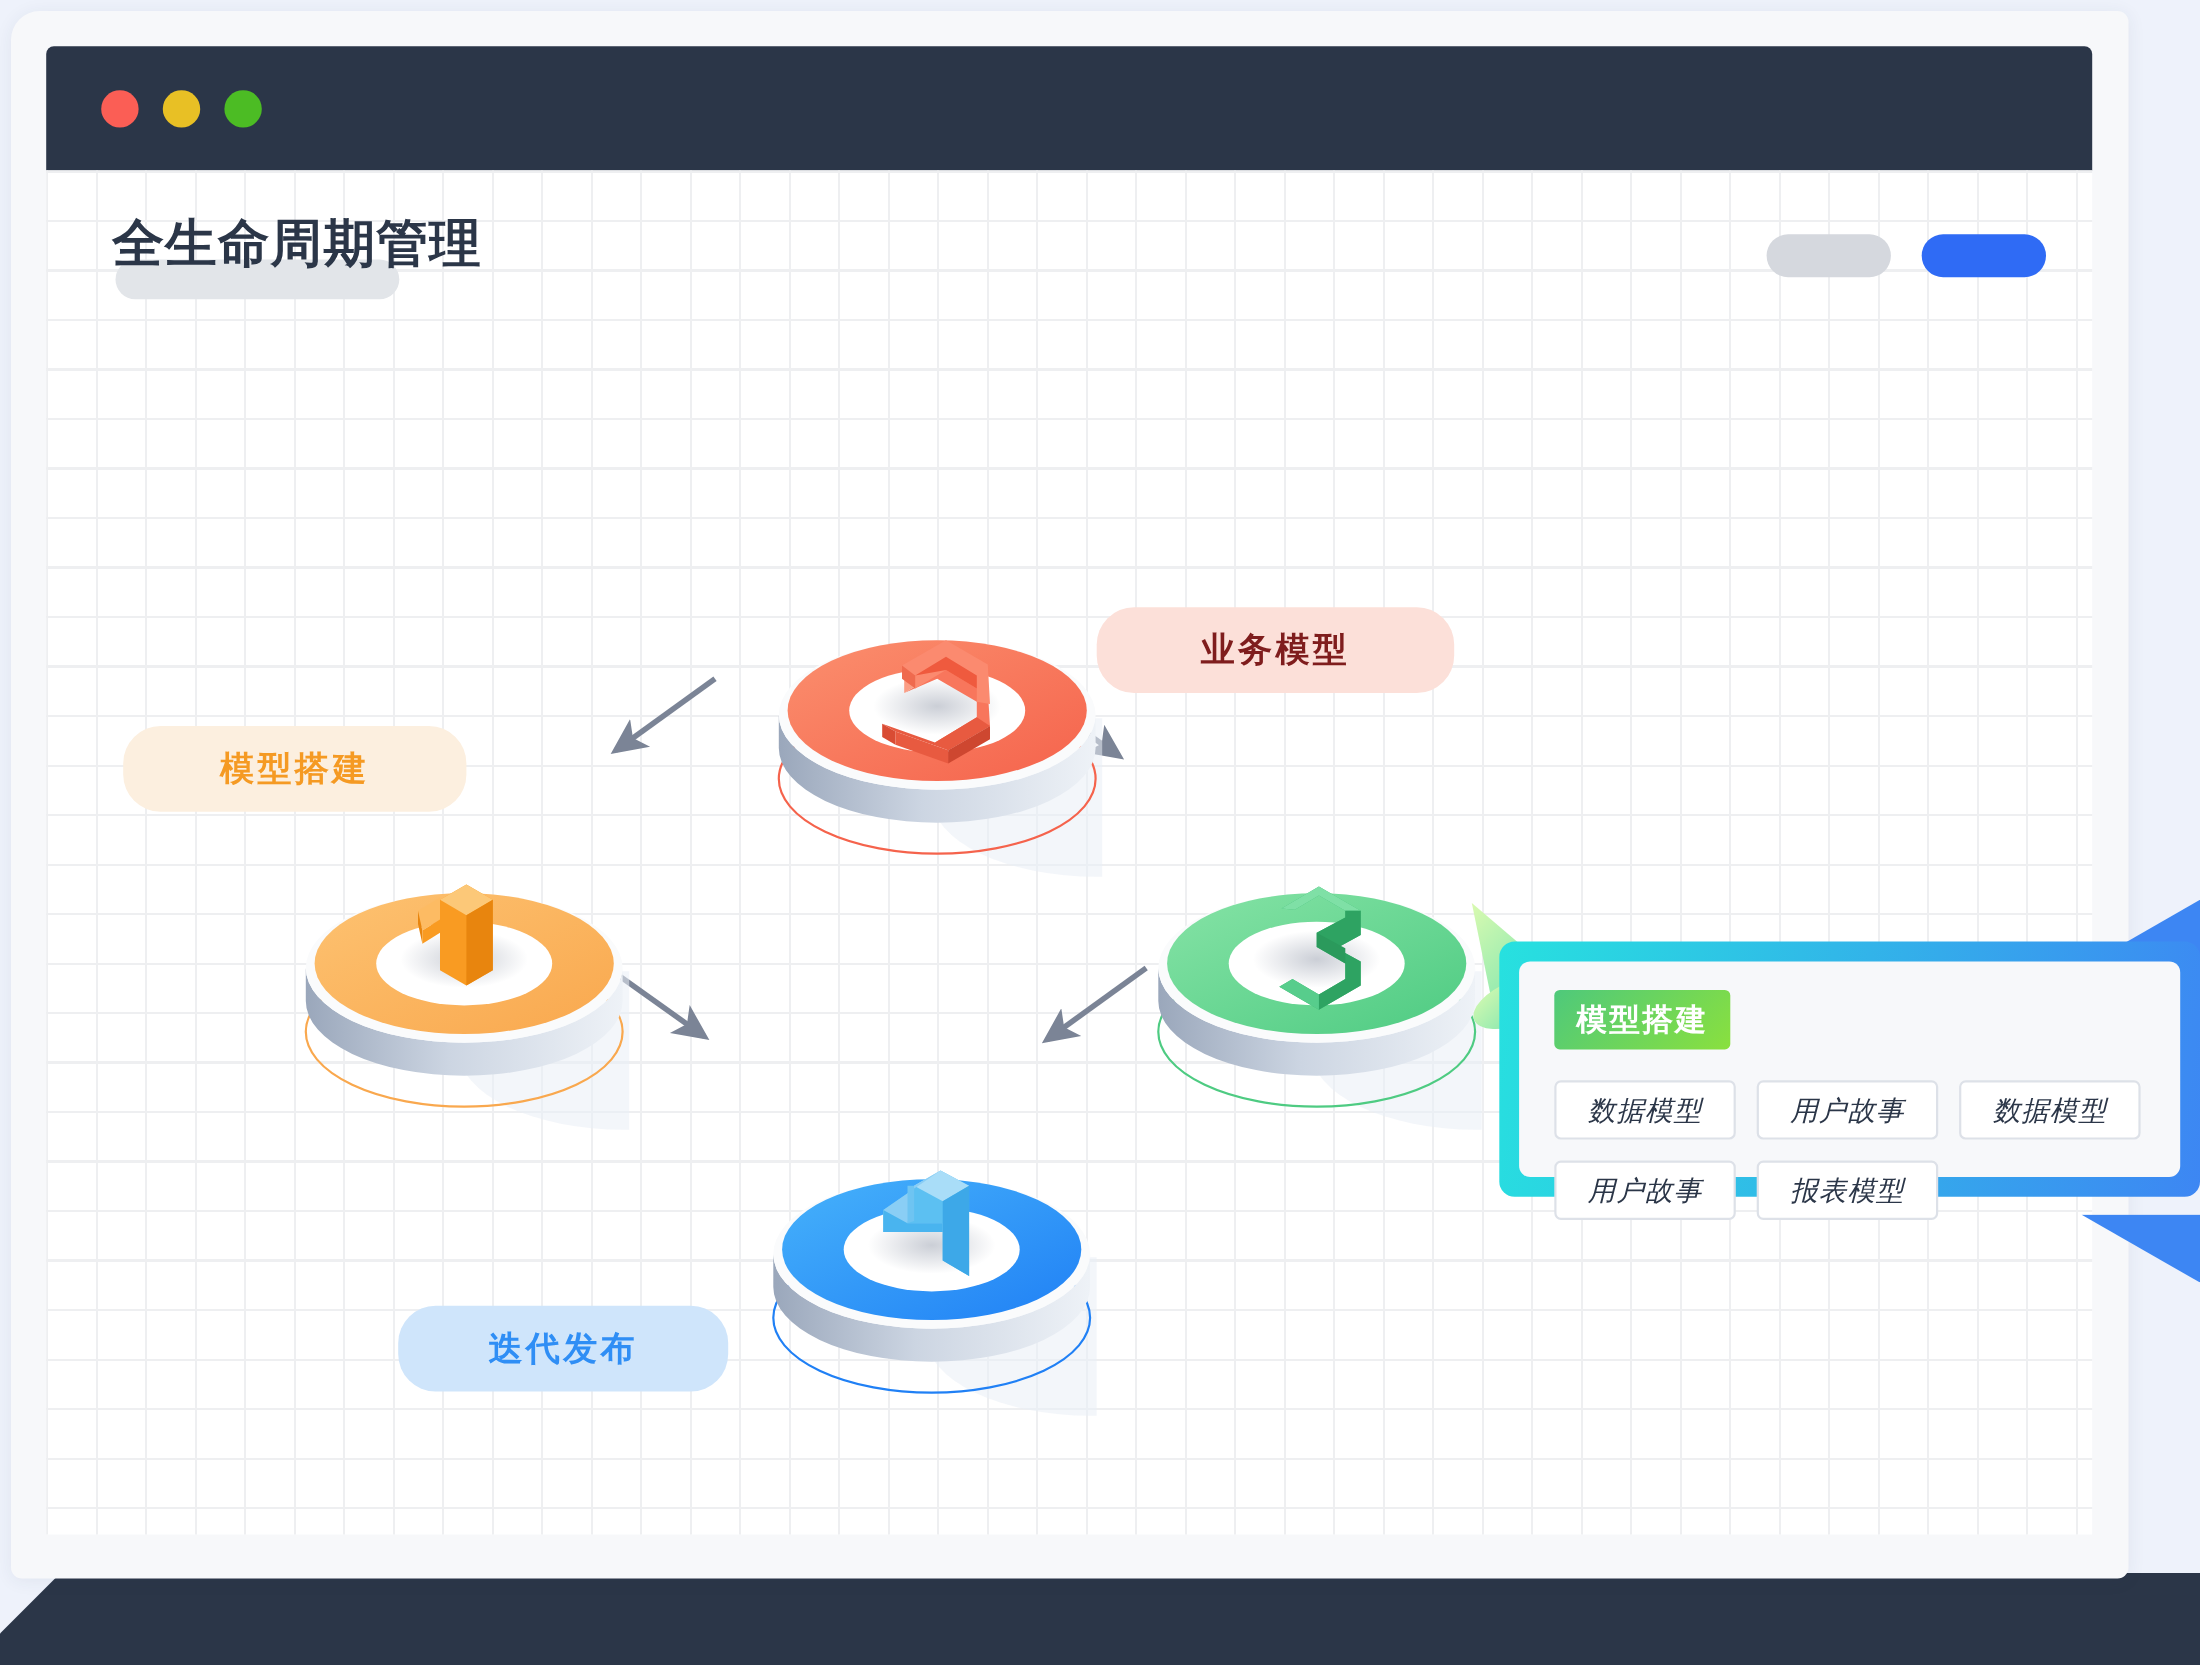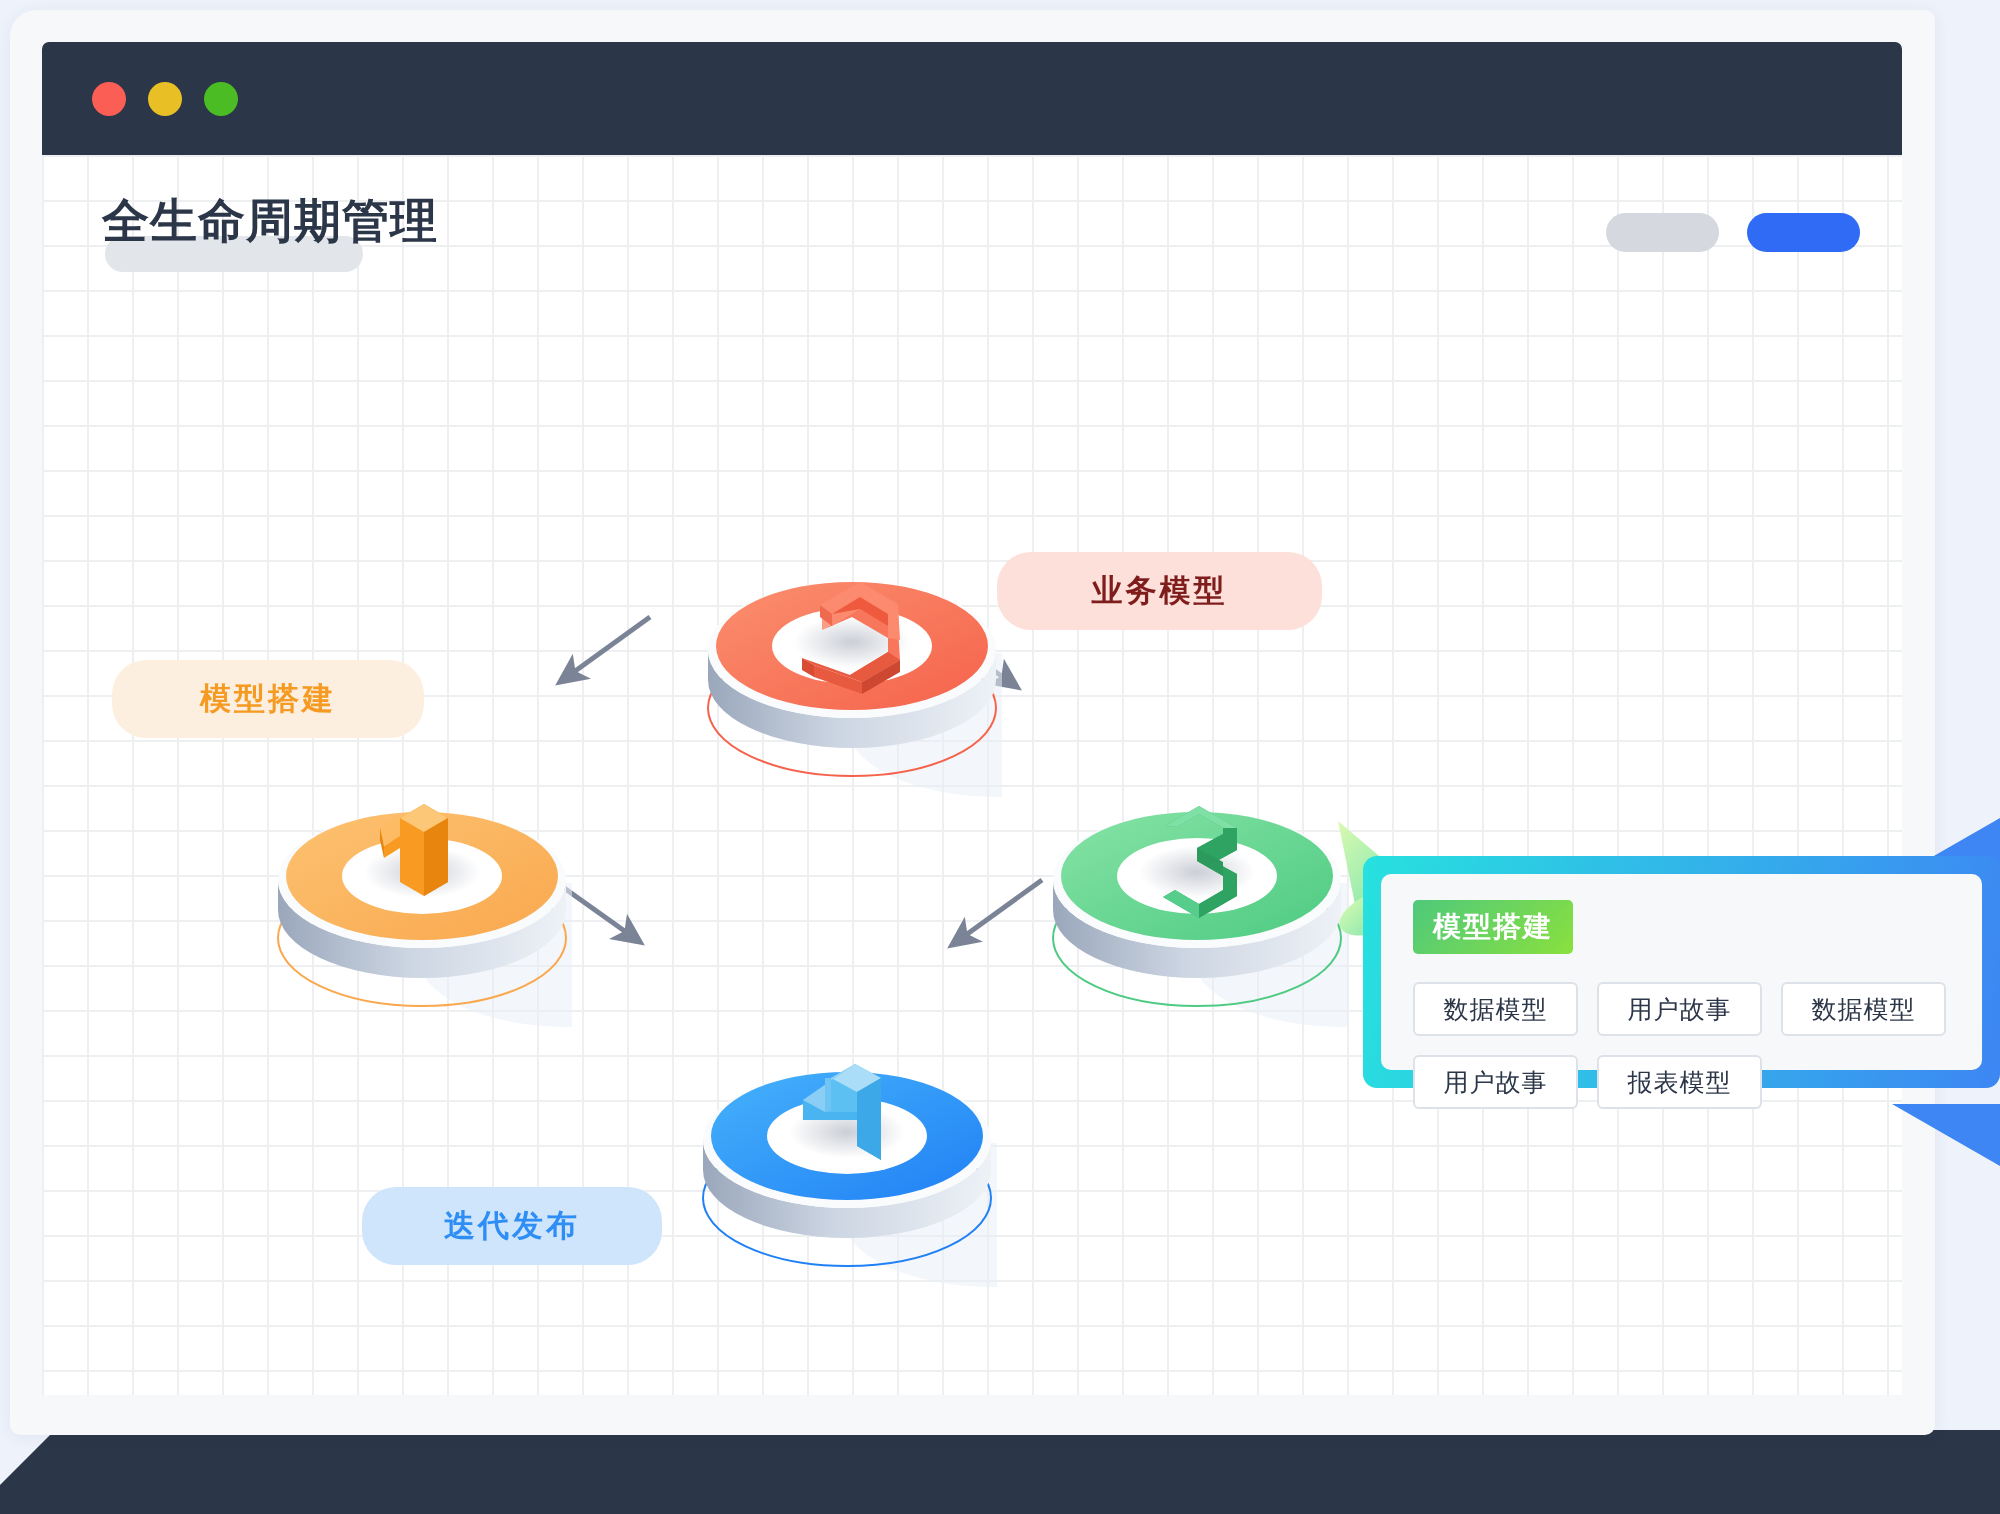--- a/index.html
+++ b/index.html
@@ -133,21 +133,21 @@
   }
   .model-grid { display: flex; flex-wrap: wrap; gap: 19px; margin-top: 28px; width: 540px; }
   .model-btn {
     width: 165px; height: 54px;
     background: #ffffff;
     border: 2px solid #dde1e8;
     border-radius: 6px;
     color: #2b3648; font-size: 25px; letter-spacing: 1px;
     font-family: "Liberation Sans", "DejaVu Sans", sans-serif;
     cursor: pointer;
-    display: flex; align-items: center; justify-content: center;
+    display: flex; align-items: center; justify-content: center; font-style: italic;
   }
 </style>
 </head>
 <body>
 
 <div id="stage">
 
   <div class="base-stand"></div>
 
   <div class="window-frame"></div>

